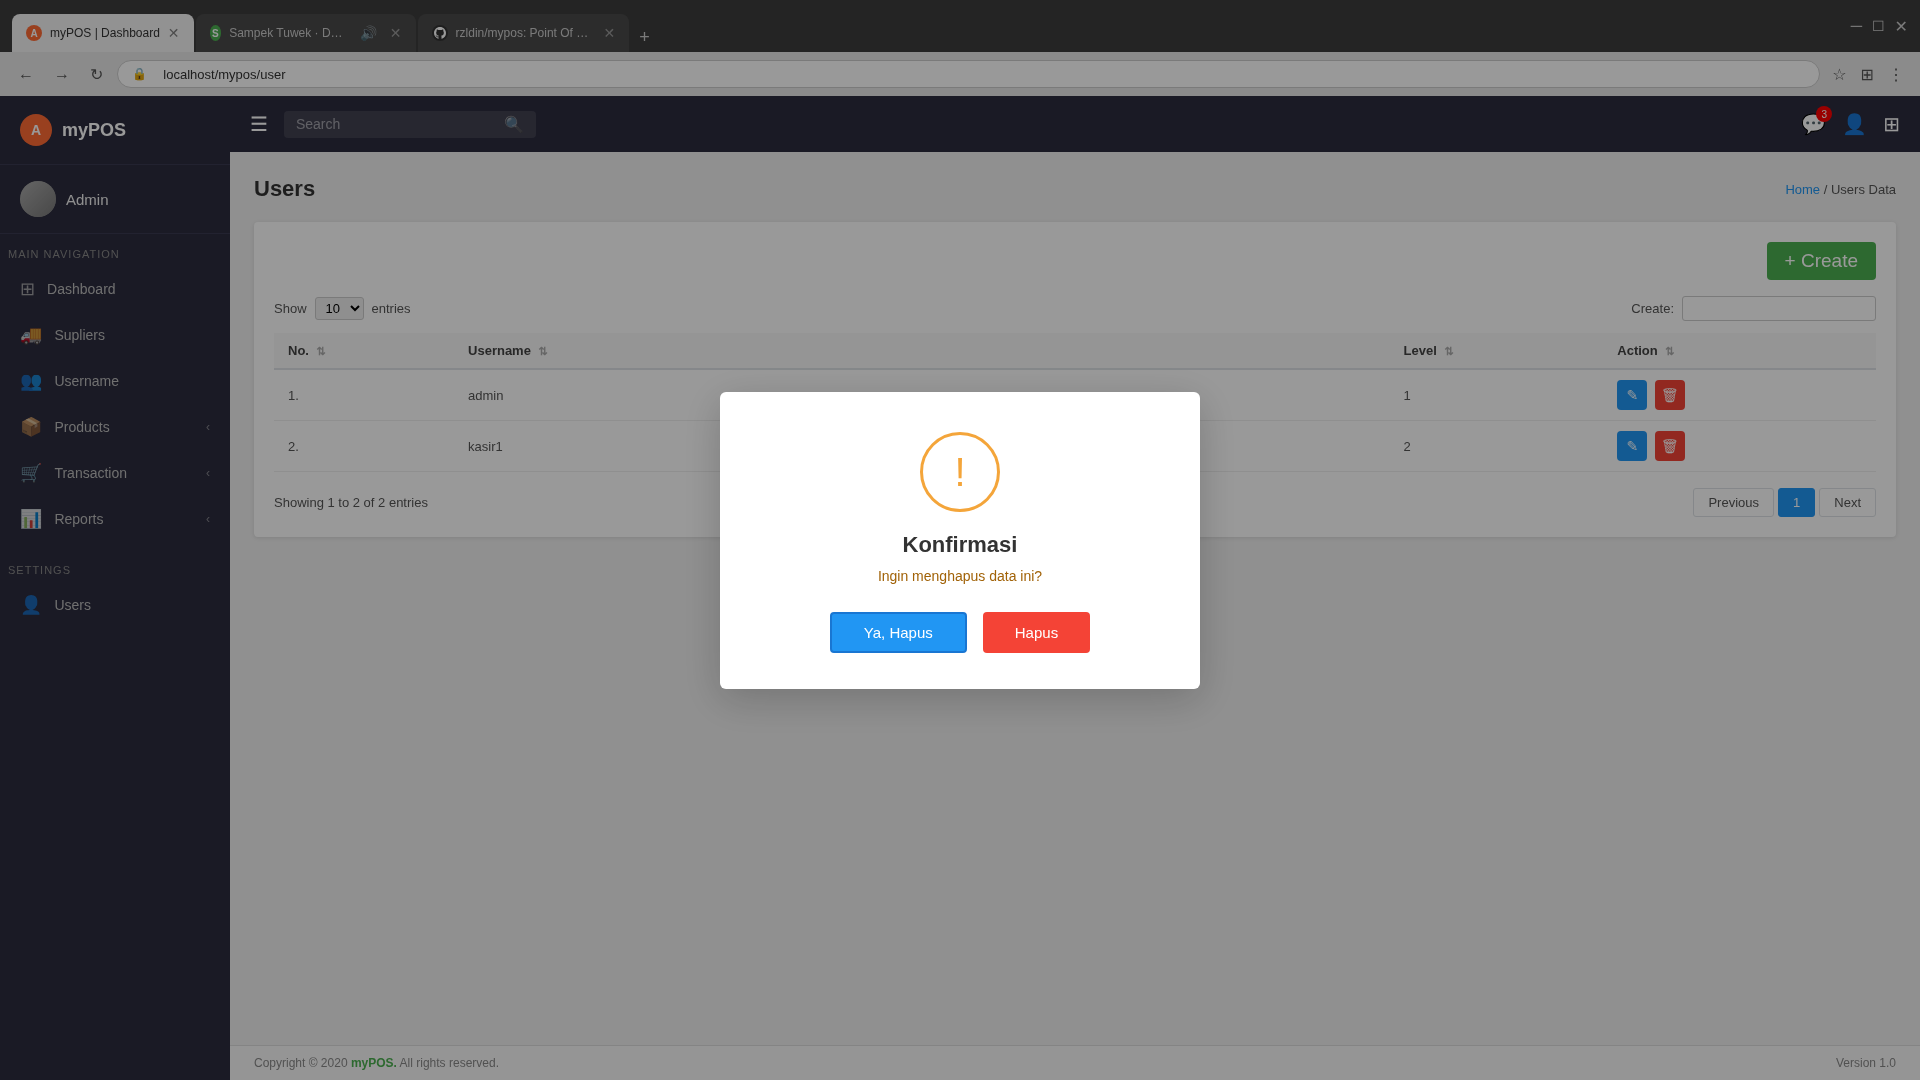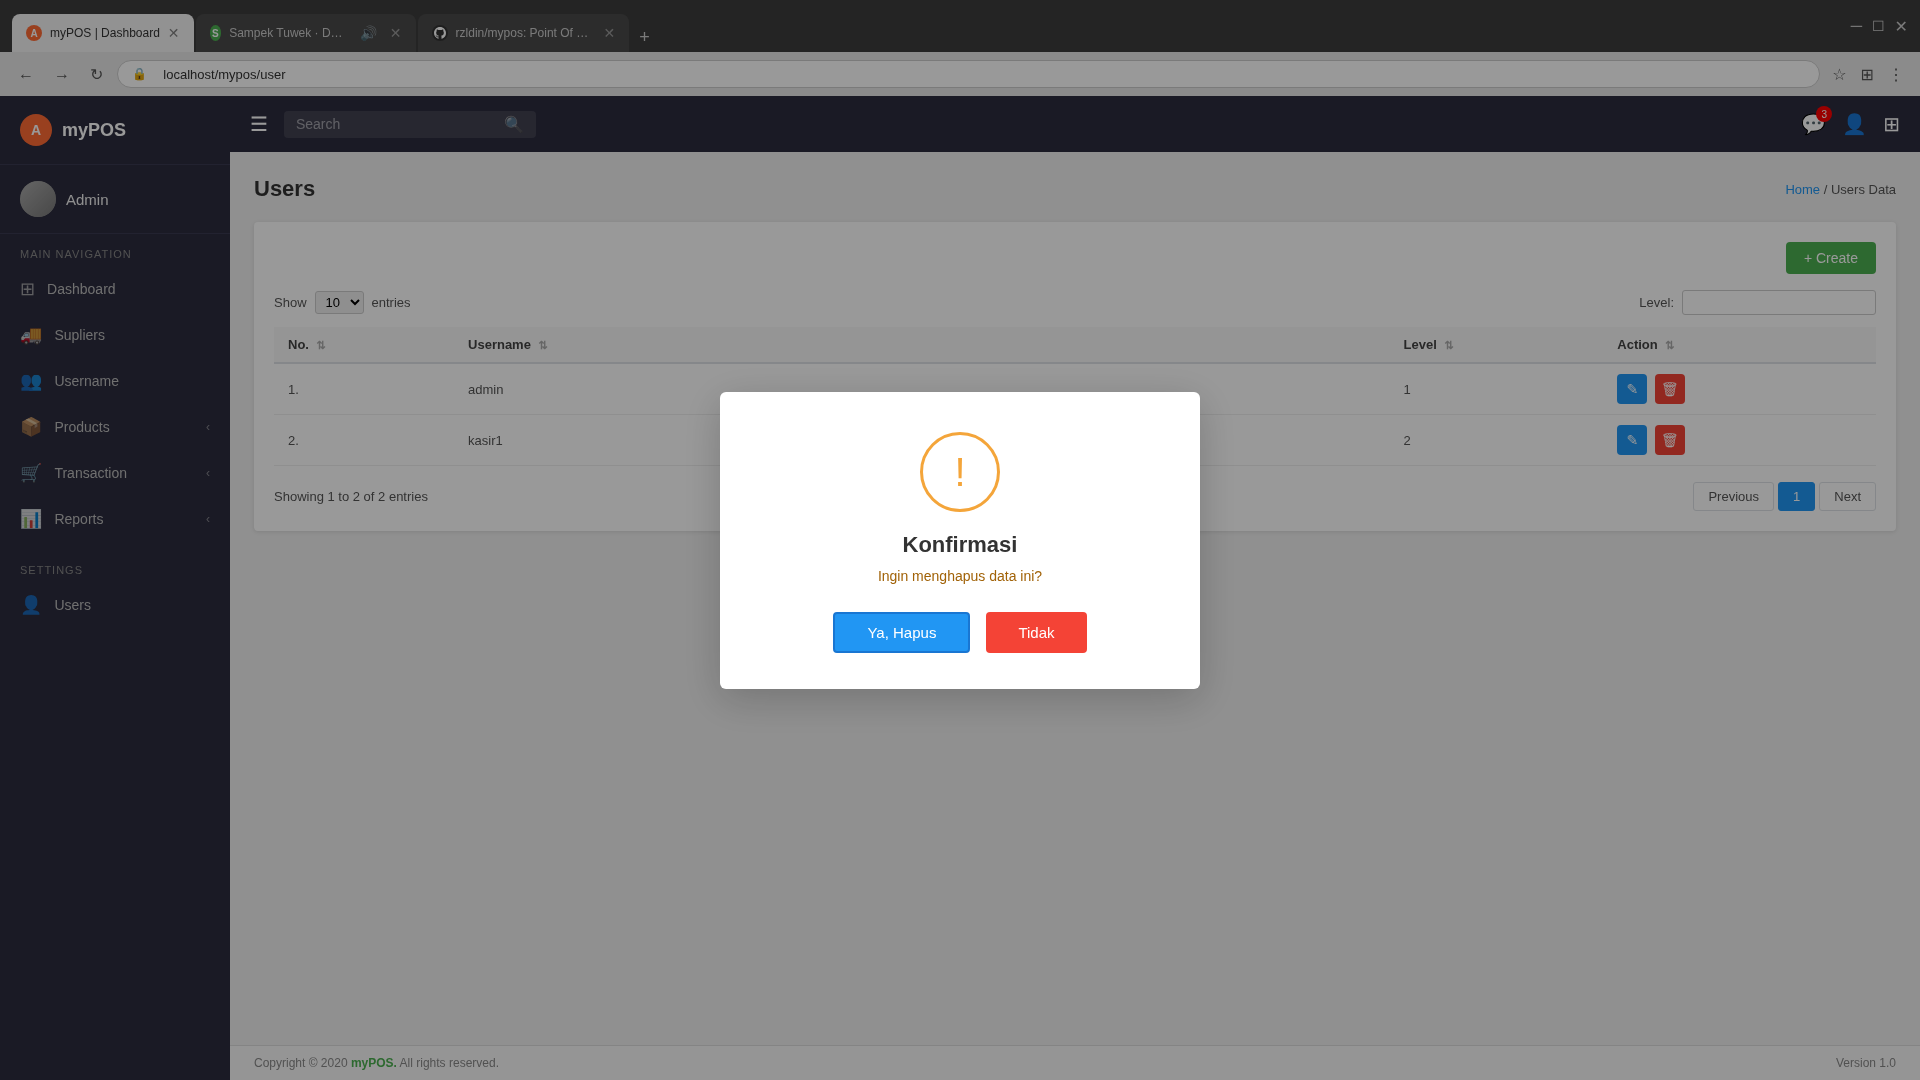--- a/index.html
+++ b/index.html
@@ -29,21 +29,21 @@
 
     
     .sidebar { width: 230px; background: #2c2c3e; color: #ccc; display: flex; flex-direction: column; flex-shrink: 0; }
     .sidebar-logo { padding: 18px 20px; display: flex; align-items: center; gap: 10px; border-bottom: 1px solid #3a3a50; }
     .logo-icon { width: 32px; height: 32px; border-radius: 50%; background: #ff6b35; color: white; display: flex; align-items: center; justify-content: center; font-weight: bold; font-size: 14px; }
     .logo-text { font-size: 18px; font-weight: bold; color: white; }
     .sidebar-user { padding: 16px 20px; display: flex; align-items: center; gap: 10px; border-bottom: 1px solid #3a3a50; }
     .avatar { width: 36px; height: 36px; border-radius: 50%; background: #888; overflow: hidden; display: flex; align-items: center; justify-content: center; }
     .avatar-img { width: 100%; height: 100%; background: linear-gradient(135deg, #aaa, #777); border-radius: 50%; }
     .user-name { font-size: 15px; color: #eee; }
-    .sidebar-section-label { padding: 14px 20px 6px; font-size: 11px; color: #888; letter-spacing: 1px; text-transform: uppercase; }
+    .sidebar-section-label { padding: 14px 8px 6px; font-size: 11px; color: #888; letter-spacing: 1px; text-transform: uppercase; }
     .sidebar-item { padding: 12px 20px; display: flex; align-items: center; gap: 12px; cursor: pointer; color: #bbb; font-size: 14px; transition: background 0.2s; }
     .sidebar-item .item-icon { font-size: 18px; opacity: 0.8; }
     .sidebar-item .expand-arrow { margin-left: auto; font-size: 12px; opacity: 0.6; }
     .sidebar-section-label.settings { margin-top: 8px; }
 
     
     .main { flex: 1; display: flex; flex-direction: column; overflow: hidden; background: #f0f0f0; }
 
     
     .topbar { background: #2c2c3e; padding: 0 20px; height: 56px; display: flex; align-items: center; gap: 16px; flex-shrink: 0; }
@@ -61,21 +61,21 @@
     .content { flex: 1; padding: 24px; overflow-y: auto; }
     .page-header { display: flex; align-items: center; justify-content: space-between; margin-bottom: 20px; }
     .page-title { font-size: 22px; font-weight: 600; color: #333; }
     .breadcrumb { font-size: 13px; color: #888; }
     .breadcrumb a { color: #2196f3; text-decoration: none; }
     .breadcrumb span { color: #555; }
 
     
     .card { background: white; border-radius: 4px; box-shadow: 0 1px 4px rgba(0,0,0,0.1); padding: 20px; }
     .card-header { display: flex; justify-content: flex-end; margin-bottom: 16px; }
-    .btn-create { background: #4caf50; color: white; border: none; border-radius: 4px; padding: 8px 18px; font-size: 14px; cursor: pointer; display: flex; align-items: center; gap: 6px; }
+    .btn-create { background: #4caf50; color: white; border: none; border-radius: 4px; padding: 8px 18px; font-size: 19px; cursor: pointer; display: flex; align-items: center; gap: 6px; }
 
     
     .table-controls { display: flex; align-items: center; justify-content: space-between; margin-bottom: 12px; }
     .show-entries { display: flex; align-items: center; gap: 8px; font-size: 13px; color: #555; }
     .entries-select { border: 1px solid #ccc; border-radius: 3px; padding: 2px 6px; font-size: 13px; }
     .search-control { display: flex; align-items: center; gap: 8px; font-size: 13px; color: #555; }
     .search-control input { border: 1px solid #ccc; border-radius: 3px; padding: 4px 8px; font-size: 13px; }
 
     
     table { width: 100%; border-collapse: collapse; font-size: 13px; }
@@ -244,21 +244,21 @@
           <div class="show-entries">
             <span>Show</span>
             <select class="entries-select">
               <option>10</option>
               <option>25</option>
               <option>50</option>
             </select>
             <span>entries</span>
           </div>
           <div class="search-control">
-            <span>Level:</span>
+            <span>Create:</span>
             <input type="text" style="">
           </div>
         </div>
 
         <table>
           <thead>
             <tr>
               <th>No. <span class="sort-icon">⇅</span></th>
               <th>Username <span class="sort-icon">⇅</span></th>
               <th style="width:40%;"></th>
@@ -312,16 +312,16 @@
 
 <div class="overlay">
   <div class="modal">
     <div class="modal-icon-circle">
       <span class="modal-exclaim">!</span>
     </div>
     <div class="modal-title">Konfirmasi</div>
     <div class="modal-text">Ingin menghapus data ini?</div>
     <div class="modal-buttons">
       <button class="btn-confirm">Ya, Hapus</button>
-      <button class="btn-cancel">Tidak</button>
+      <button class="btn-cancel">Hapus</button>
     </div>
   </div>
 </div>
 
 </body></html>

